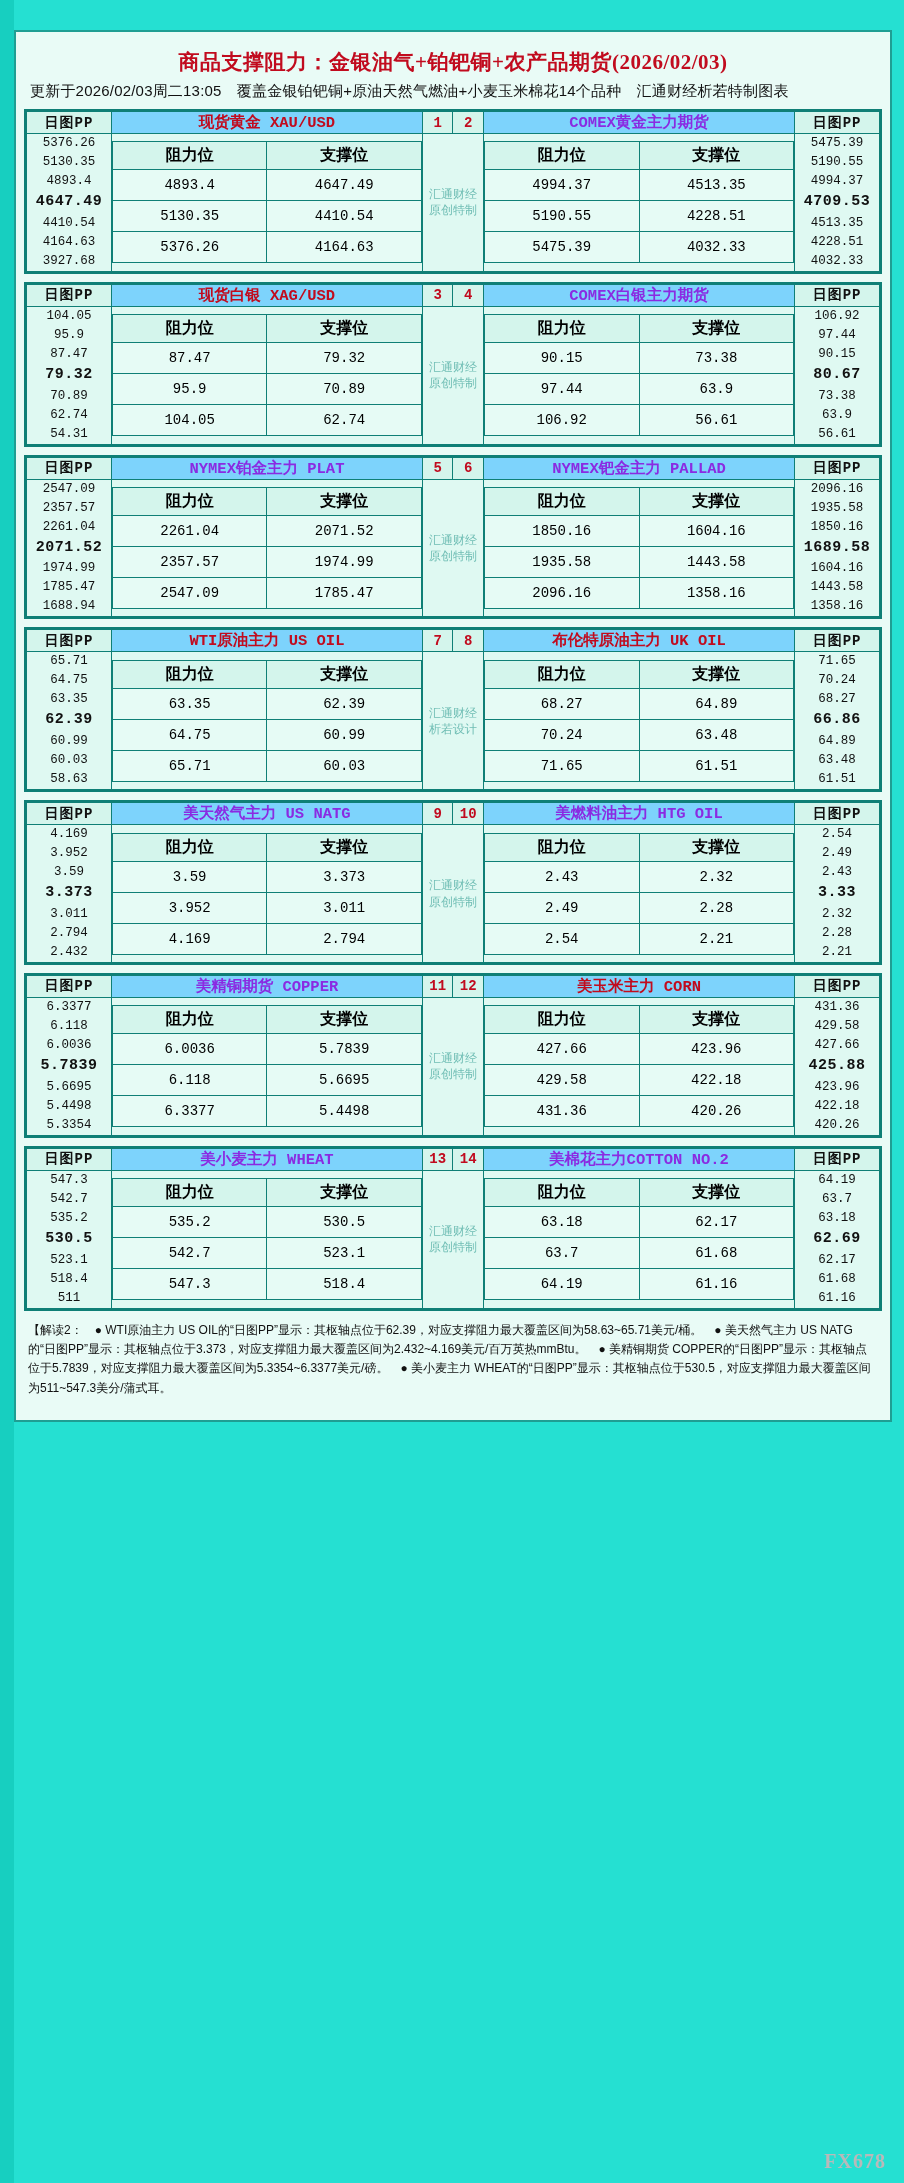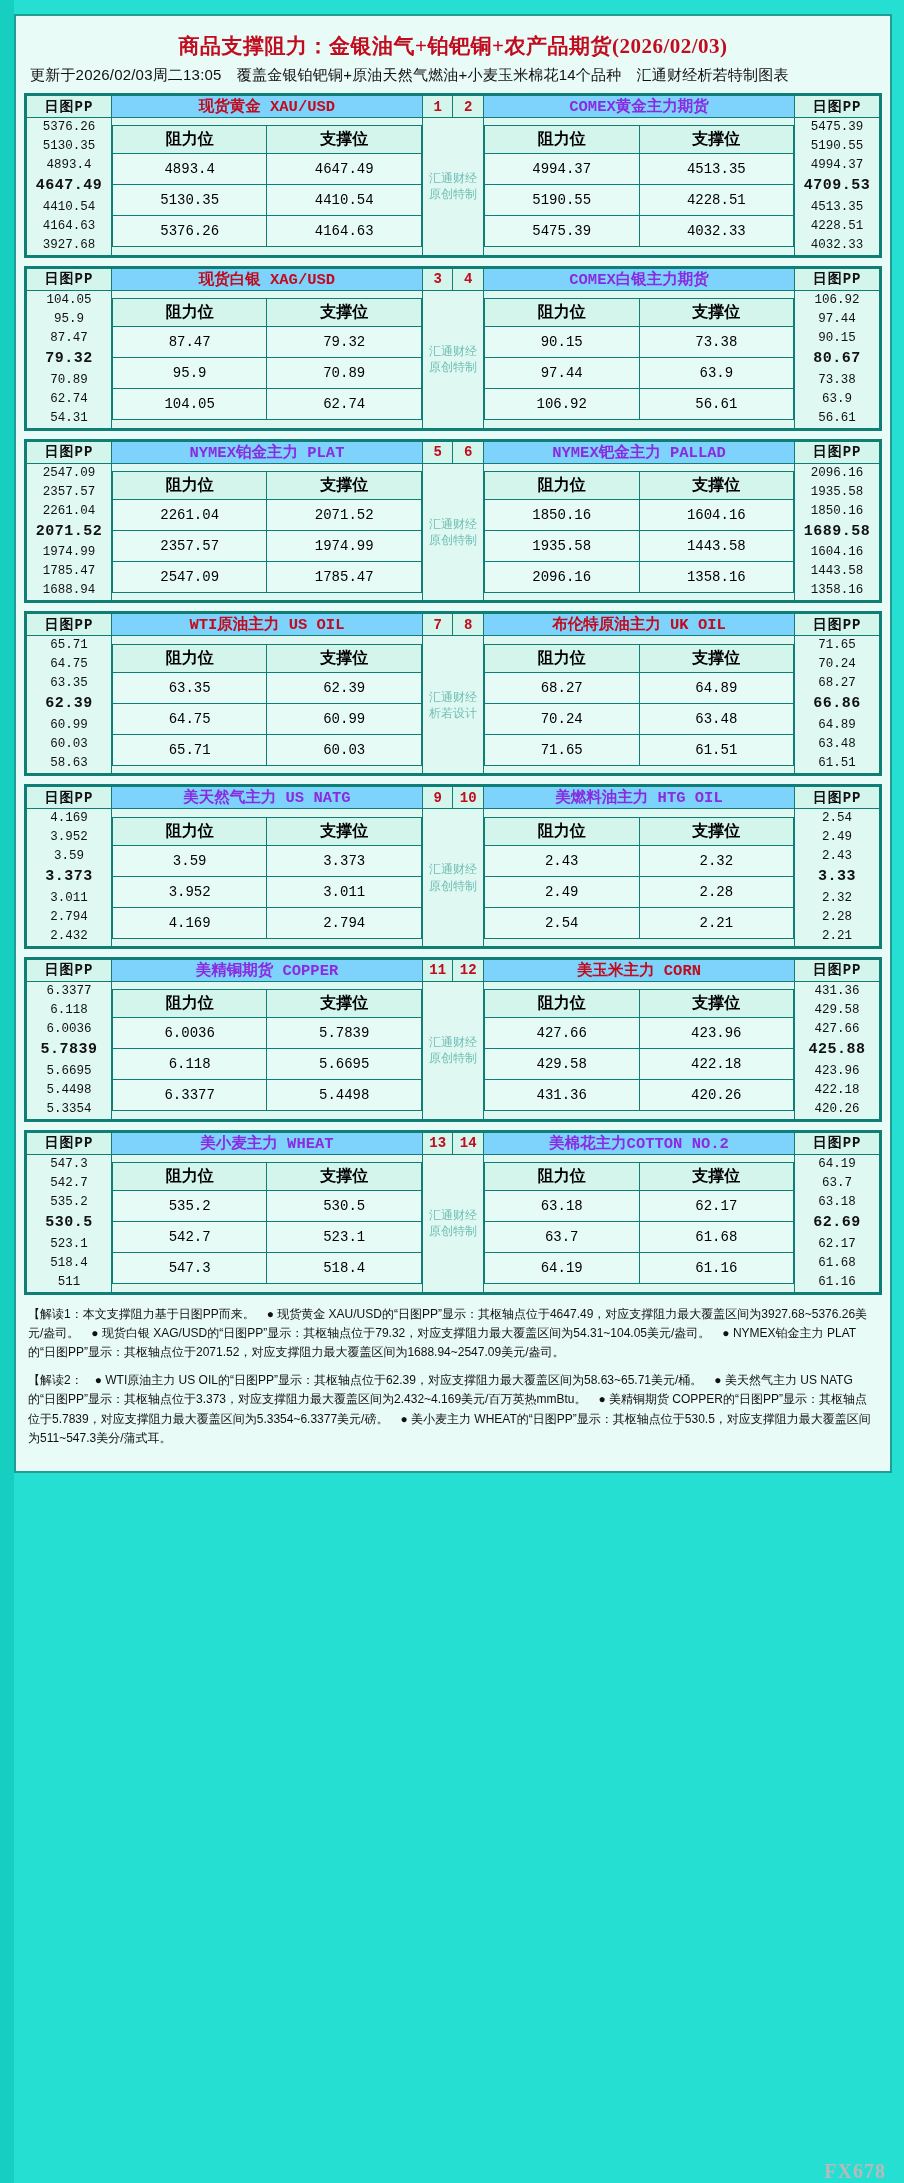--- a/index.html
+++ b/index.html
@@ -6,21 +6,21 @@
   body {
     margin: 0;
     width: 904px;
     background: #22d3c5;
     font-family: "Liberation Sans", sans-serif;
   }
   .page {
     width: 904px;
     min-height: 2183px;
     background: linear-gradient(to right, #17cfc0 0px, #17cfc0 14px, #25e0d2 14px, #25e0d2 904px);
-    padding: 14px 12px 10px 14px;
+    padding: 30px 12px 10px 14px;
     position: relative;
   }
   .sheet {
     background: #e9fbf6;
     border: 2px solid #1f9e93;
     padding: 6px 8px 8px 8px;
   }
   .title {
     text-align: center;
     color: #c10b1e;
@@ -141,21 +141,21 @@
   .legend {
     font-size: 12px;
     line-height: 1.62;
     color: #111;
     padding: 2px 4px 6px 4px;
   }
   .legend p { margin: 0 0 8px 0; }
   .fxbrand {
     position: absolute;
     right: 18px;
-    bottom: 0;
+    bottom: 10px;
     font-size: 20px;
     font-weight: bold;
     color: #b9b9b9;
     font-family: "Liberation Serif", serif;
     letter-spacing: 1px;
   }
 </style>
 </head>
 <body>
 
@@ -793,18 +793,17 @@
                   <div class="">61.16</div>
                 </td>
       </tr>
     </tbody>
           </table>
   </div>
       </div>
 
 
     <div class="legend">
-      <p>【解读1：本文支撑阻力基于日图PP而来。　● 现货黄金 XAU/USD的“日图PP”显示：其枢轴点位于4647.49，对应支撑阻力最大覆盖区间为3927.68~5376.26美元/盎司。　● 现货白银 XAG/USD的“日图PP”显示：其枢轴点位于79.32，对应支撑阻力最大覆盖区间为54.31~104.05美元/盎司。　● NYMEX铂金主力 PLAT的“日图PP”显示：其枢轴点位于2071.52，对应支撑阻力最大覆盖区间为1688.94~2547.09美元/盎司。</p>
       <p>【解读2：　● WTI原油主力 US OIL的“日图PP”显示：其枢轴点位于62.39，对应支撑阻力最大覆盖区间为58.63~65.71美元/桶。　● 美天然气主力 US NATG的“日图PP”显示：其枢轴点位于3.373，对应支撑阻力最大覆盖区间为2.432~4.169美元/百万英热mmBtu。　● 美精铜期货 COPPER的“日图PP”显示：其枢轴点位于5.7839，对应支撑阻力最大覆盖区间为5.3354~6.3377美元/磅。　● 美小麦主力 WHEAT的“日图PP”显示：其枢轴点位于530.5，对应支撑阻力最大覆盖区间为511~547.3美分/蒲式耳。</p>
     </div>
   </div>
   <div class="fxbrand">FX678</div>
 </div>
 
 </body></html>

